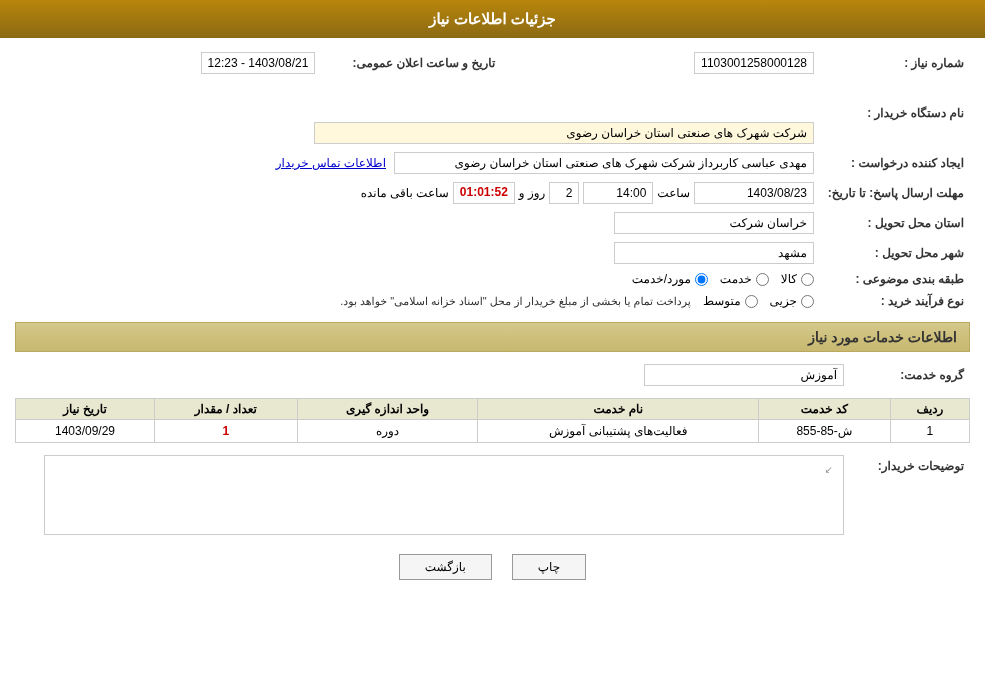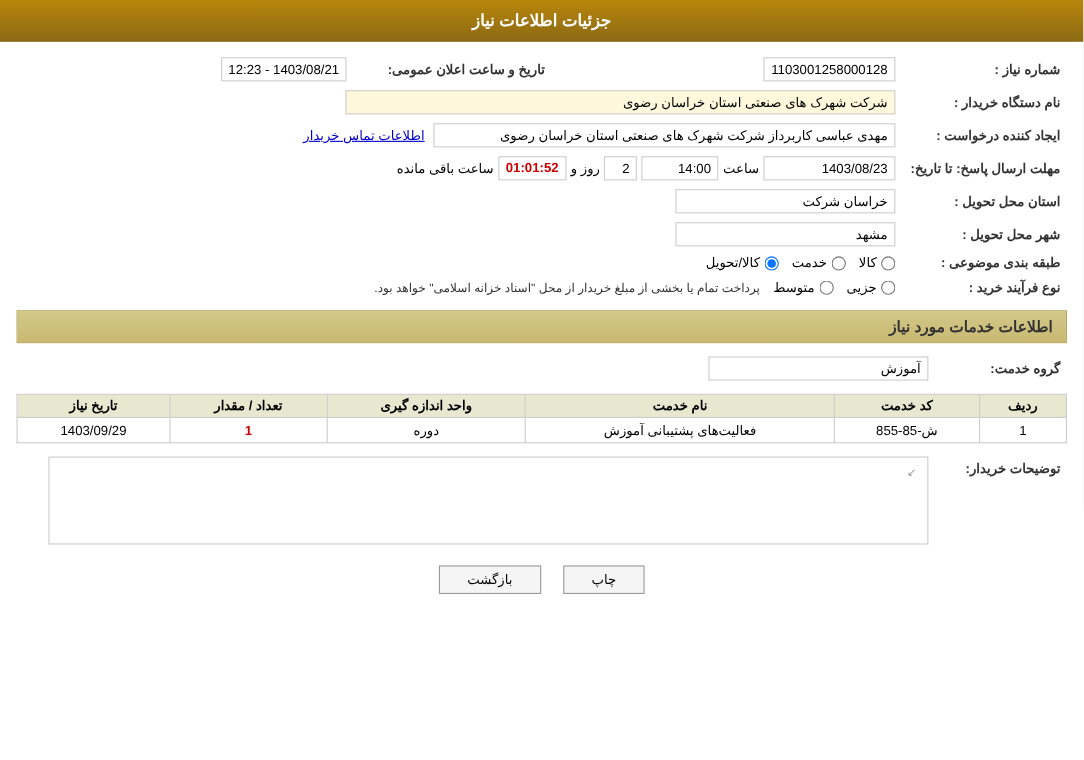--- a/index.html
+++ b/index.html
@@ -186,21 +186,21 @@
         </td>
         <td class="label-cell" style="width:180px;">تاریخ و ساعت اعلان عمومی:</td>
         <td>
           <span class="value-box">1403/08/21 - 12:23</span>
         </td>
       </tr>
 
       <tr>
         <td class="label-cell">نام دستگاه خریدار :</td>
         <td colspan="3">
-          <span class="value-box-highlight" style="width:500px;">شرکت شهرک های صنعتی استان خراسان رضوی</span>
+          <span class="value-box-highlight" style="width:500px;margin-top:40px;">شرکت شهرک های صنعتی استان خراسان رضوی</span>
         </td>
       </tr>
 
       <tr>
         <td class="label-cell">ایجاد کننده درخواست :</td>
         <td colspan="3">
           <div class="row-flex">
             <span class="value-box" style="width:420px;">مهدی عباسی کاربرداز شرکت شهرک های صنعتی استان خراسان رضوی</span>
             <span class="link-blue">اطلاعات تماس خریدار</span>
           </div>
@@ -243,21 +243,21 @@
             <div class="radio-item">
               <input type="radio" name="category" style="">
               <span>کالا</span>
             </div>
             <div class="radio-item">
               <input type="radio" name="category" style="">
               <span>خدمت</span>
             </div>
             <div class="radio-item">
               <input type="radio" name="category" checked="" style="">
-              <span>کالا/تحویل</span>
+              <span>مورد/خدمت</span>
             </div>
           </div>
         </td>
       </tr>
 
       <tr>
         <td class="label-cell">نوع فرآیند خرید :</td>
         <td colspan="3">
           <div class="radio-group">
             <div class="radio-item">

